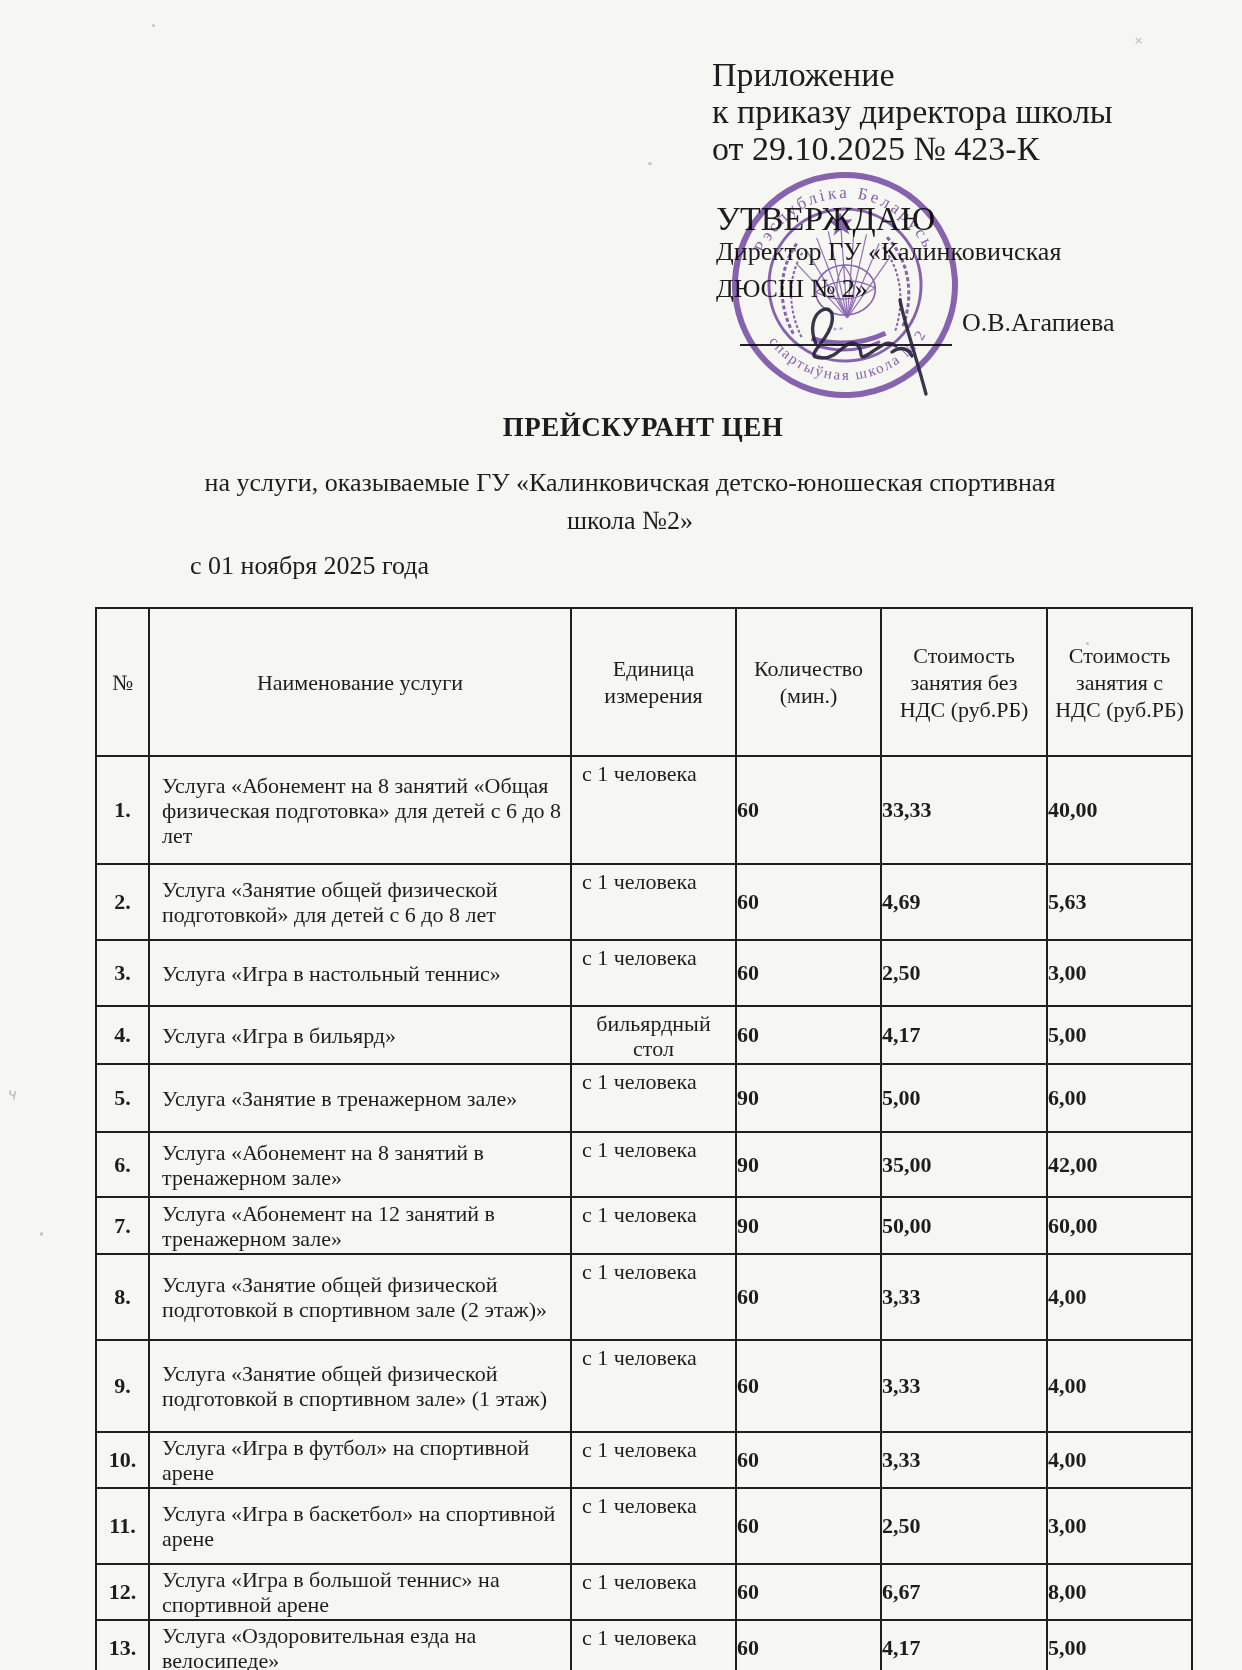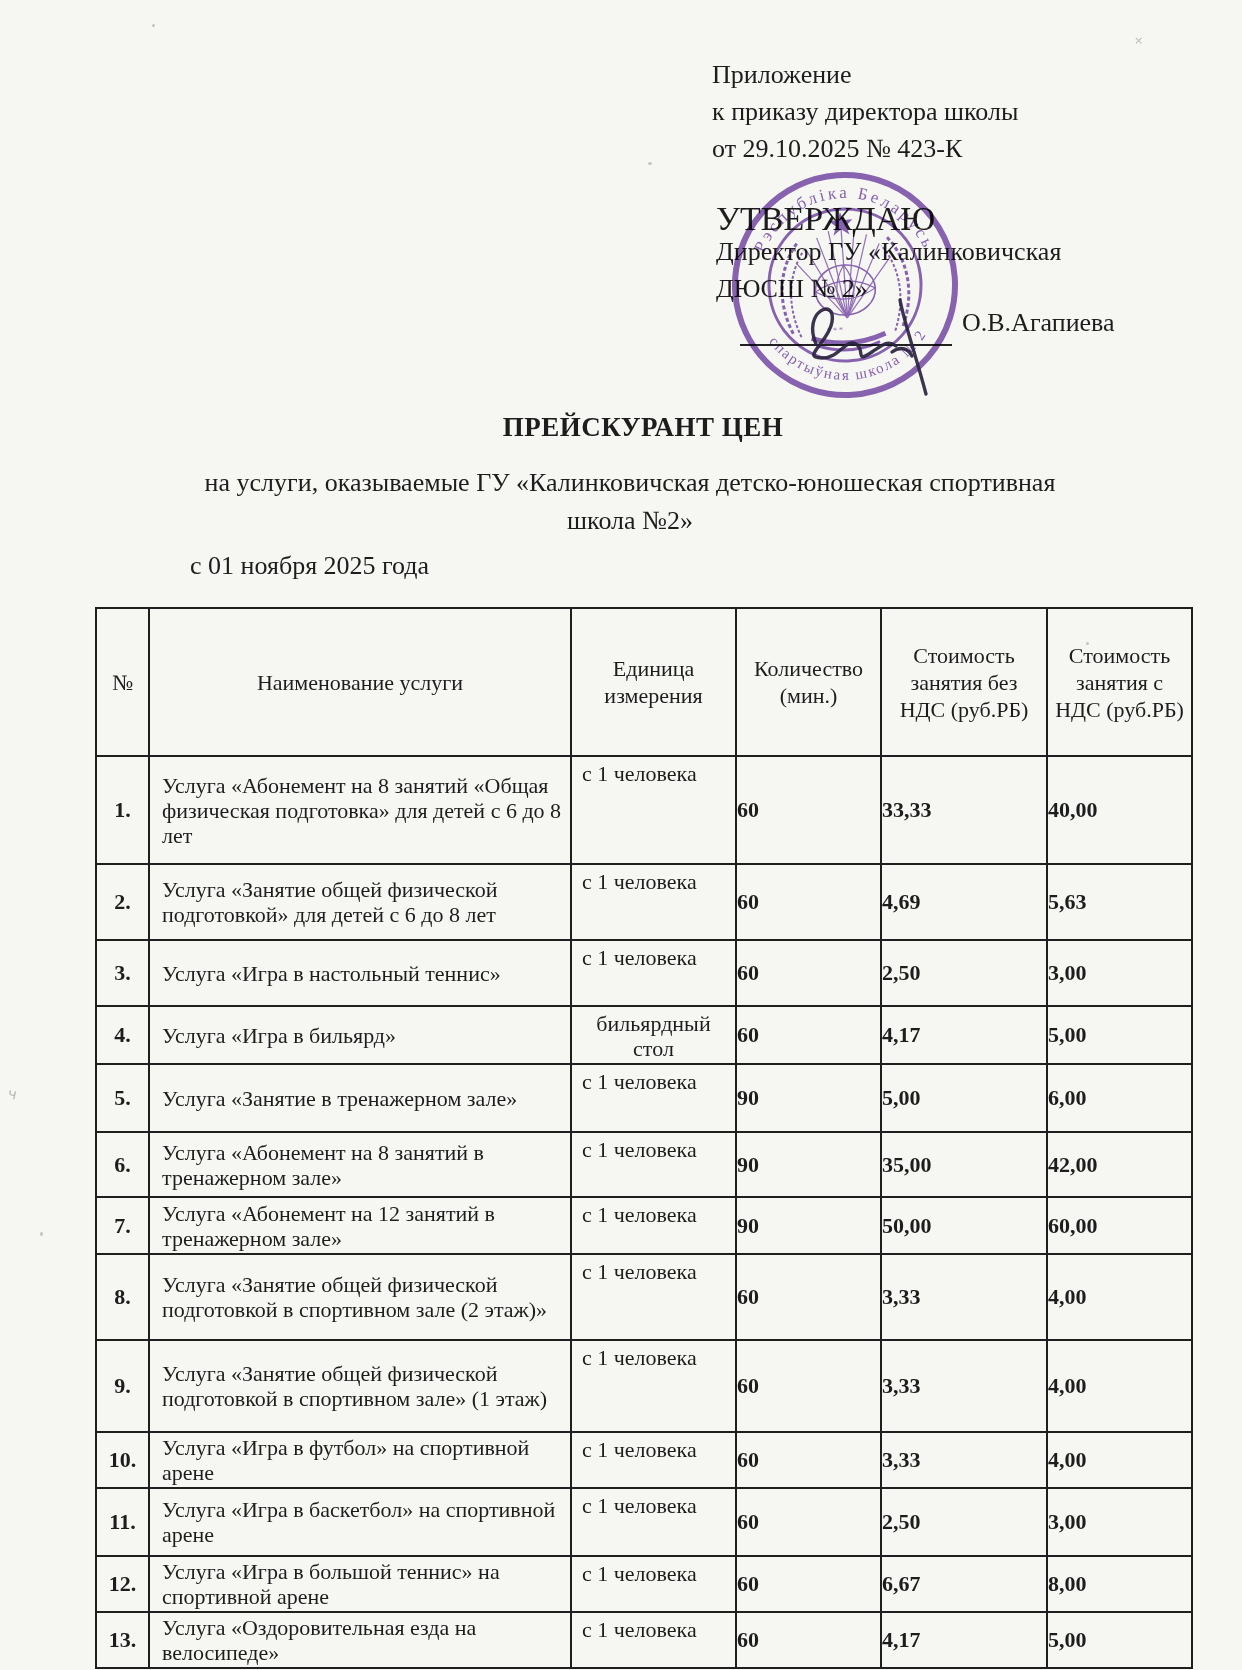--- a/index.html
+++ b/index.html
@@ -2,21 +2,21 @@
 <html><head>
 <meta charset="utf-8">
 <style>
   * { margin:0; padding:0; box-sizing:border-box; }
   body { background:#888; font-family:"Liberation Serif","DejaVu Serif",serif; }
   .page {
     position:relative; width:1242px; height:1670px; margin:0 auto;
     background:#f6f6f3; overflow:hidden; color:#1d1d1d;
   }
   
-  .appendix { position:absolute; left:712px; top:56px; font-size:26px; line-height:37px; }
+  .appendix { position:absolute; left:712px; top:56px; font-size:34px; line-height:37px; }
   
   .approval-heading  { position:absolute; left:716px; top:200px; font-size:34px; }
   .approval-line1    { position:absolute; left:716px; top:237px; font-size:26px; }
   .approval-line2    { position:absolute; left:716px; top:274px; font-size:26px; }
   .sign-line { position:absolute; left:740px; top:344px; width:212px; border-top:2px solid #222; }
   .signer    { position:absolute; left:962px; top:308px; font-size:26px; }
   .stamp {
     position:absolute; left:728px; top:168px; width:234px; height:234px;
     mix-blend-mode:multiply; opacity:.88; transform:rotate(-4deg);
   }
@@ -41,21 +41,21 @@
   tbody tr:nth-child(1)  { height:108px; }
   tbody tr:nth-child(2)  { height:76px; }
   tbody tr:nth-child(3)  { height:66px; }
   tbody tr:nth-child(4)  { height:57px; }
   tbody tr:nth-child(5)  { height:68px; }
   tbody tr:nth-child(6)  { height:65px; }
   tbody tr:nth-child(7)  { height:57px; }
   tbody tr:nth-child(8)  { height:86px; }
   tbody tr:nth-child(9)  { height:92px; }
   tbody tr:nth-child(10) { height:53px; }
-  tbody tr:nth-child(11) { height:68px; }
+  tbody tr:nth-child(11) { height:76px; }
   tbody tr:nth-child(12) { height:55px; }
   tbody tr:nth-child(13) { height:52px; }
   
   .speck { position:absolute; background:#9a9a96; border-radius:50%; opacity:.55; }
   .smudge { position:absolute; color:#a9a9a5; font-size:15px; opacity:.8;
             font-family:"DejaVu Sans",sans-serif; }
 </style>
 </head>
 <body>
 

